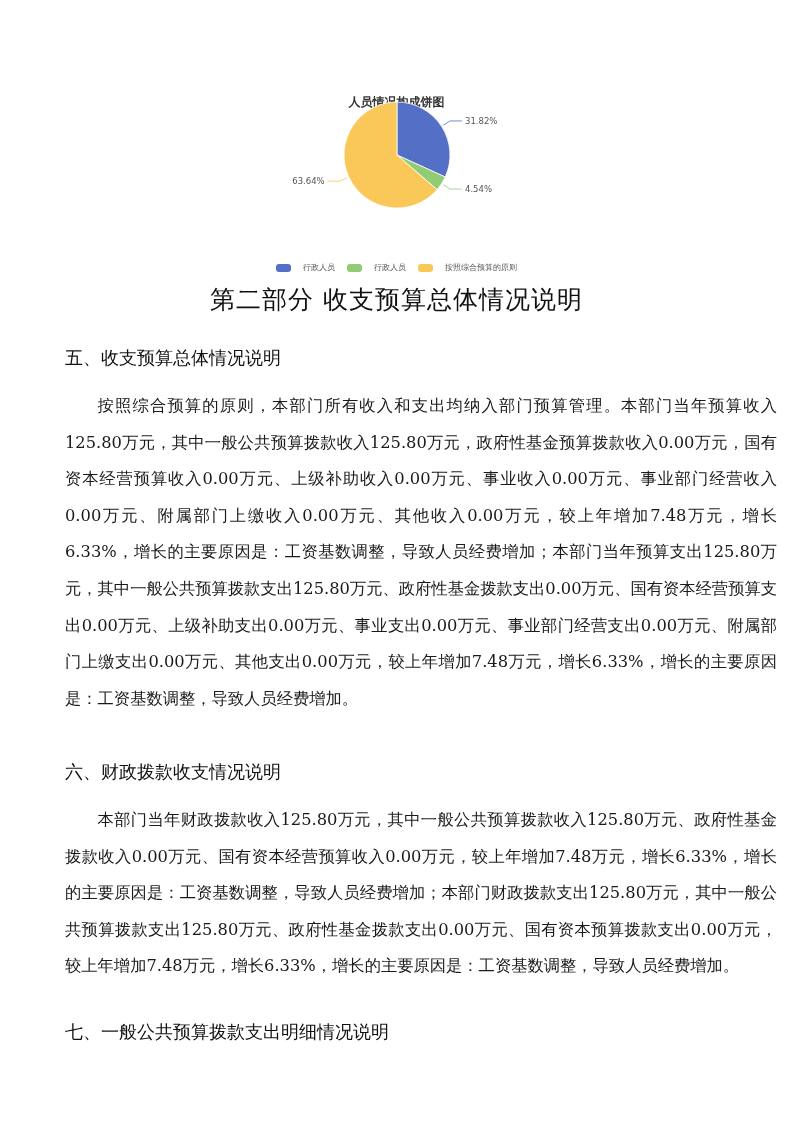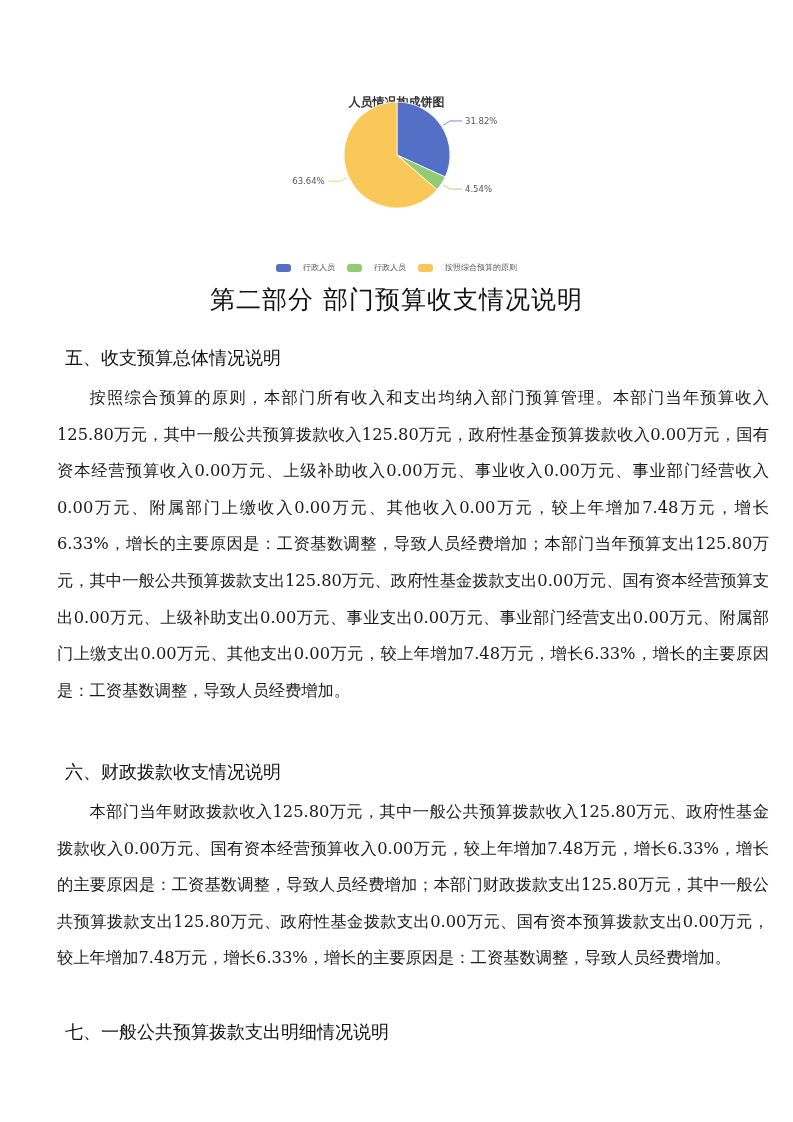--- a/index.html
+++ b/index.html
@@ -10,21 +10,21 @@
                  font-family: "DejaVu Sans", sans-serif; font-weight: bold; font-size: 12px; color: #333; margin-top: 28px; }
   .legend { position: absolute; top: 262px; left: 0; width: 793px; display: flex; justify-content: center;
             gap: 12px; font-family: "DejaVu Sans", sans-serif; font-size: 8px; color: #555; }
   .legend-item { display: flex; align-items: center; gap: 12px; }
   .swatch { width: 15px; height: 8px; border-radius: 3px; display: inline-block; }
   .part-title { position: absolute; top: 283px; left: 0; width: 793px; text-align: center;
                 font-family: "DejaVu Sans", sans-serif; font-size: 25px; color: #111; letter-spacing: 1px; }
   .section-heading { position: absolute; left: 65px; font-family: "DejaVu Sans", sans-serif;
                      font-weight: normal; font-size: 18px; color: #111; }
   .para { position: absolute; left: 57px; width: 712px; font-size: 16.3px; line-height: 36.6px;
-          text-align: justify; text-indent: 2em; margin: 0; color: #1a1a1a; }
+          text-align: justify; text-indent: 2em; margin: 8px; color: #1a1a1a; }
 </style>
 </head>
 <body>
 
 <div class="chart">
   <div class="chart-title">人员情况构成饼图</div>
   <svg id="pie-svg" width="793" height="285" style="position:absolute;left:0;top:0;">
       <path d="M397,155 L397,102 A53,53 0 0 1 445.20798022349834,177.02250309957506 Z" fill="#5470c6" stroke="#ffffff" stroke-width="0.8"></path>
       <polyline points="443.27064270345403,125.26739796436752 450.0009180057746,120.9426558500937 462.0009180057746,120.9426558500937" fill="none" stroke="#5470c6" stroke-width="0.8"></polyline>
       <text x="465.0009180057746" y="123.9426558500937" text-anchor="start" font-size="8.5" font-family="&quot;DejaVu Sans&quot;, sans-serif" fill="#555">31.82%</text>
@@ -44,21 +44,21 @@
       <span class="swatch" style="background:#91cc75"></span>
       <span>行政人员</span>
     </div>
     <div class="legend-item">
       <span class="swatch" style="background:#fac858"></span>
       <span>按照综合预算的原则</span>
     </div>
   </div>
 </div>
 
-<div class="part-title">第二部分  部门预算收支情况说明</div>
+<div class="part-title">第二部分  收支预算总体情况说明</div>
 
 <div class="section-heading" style="top:346px;">五、收支预算总体情况说明</div>
 <p class="para" style="top:380px;">按照综合预算的原则，本部门所有收入和支出均纳入部门预算管理。本部门当年预算收入125.80万元，其中一般公共预算拨款收入125.80万元，政府性基金预算拨款收入0.00万元，国有资本经营预算收入0.00万元、上级补助收入0.00万元、事业收入0.00万元、事业部门经营收入0.00万元、附属部门上缴收入0.00万元、其他收入0.00万元，较上年增加7.48万元，增长6.33%，增长的主要原因是：工资基数调整，导致人员经费增加；本部门当年预算支出125.80万元，其中一般公共预算拨款支出125.80万元、政府性基金拨款支出0.00万元、国有资本经营预算支出0.00万元、上级补助支出0.00万元、事业支出0.00万元、事业部门经营支出0.00万元、附属部门上缴支出0.00万元、其他支出0.00万元，较上年增加7.48万元，增长6.33%，增长的主要原因是：工资基数调整，导致人员经费增加。</p>
 
 <div class="section-heading" style="top:760px;">六、财政拨款收支情况说明</div>
 <p class="para" style="top:794px;">本部门当年财政拨款收入125.80万元，其中一般公共预算拨款收入125.80万元、政府性基金拨款收入0.00万元、国有资本经营预算收入0.00万元，较上年增加7.48万元，增长6.33%，增长的主要原因是：工资基数调整，导致人员经费增加；本部门财政拨款支出125.80万元，其中一般公共预算拨款支出125.80万元、政府性基金拨款支出0.00万元、国有资本预算拨款支出0.00万元，较上年增加7.48万元，增长6.33%，增长的主要原因是：工资基数调整，导致人员经费增加。</p>
 
 <div class="section-heading" style="top:1020px;">七、一般公共预算拨款支出明细情况说明</div>
 
 </body></html>

